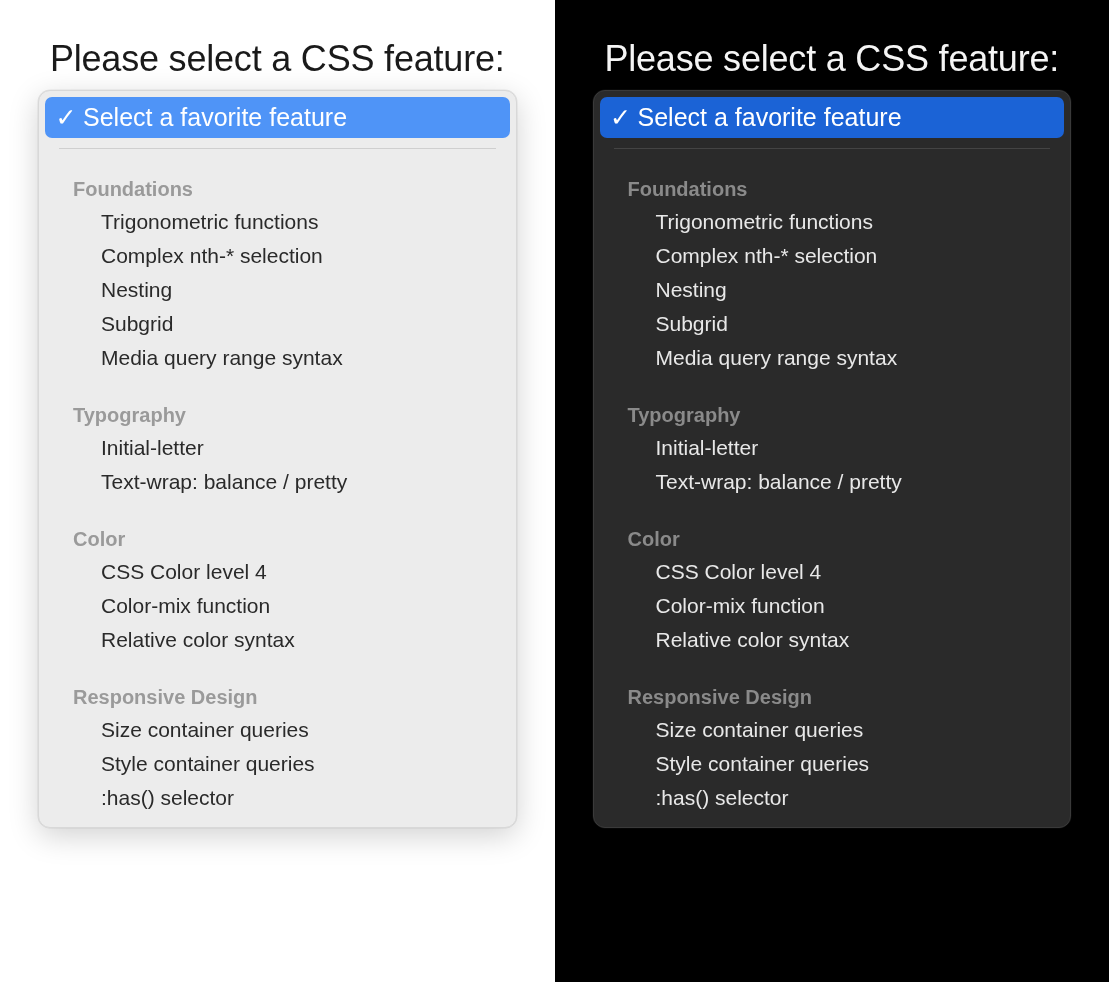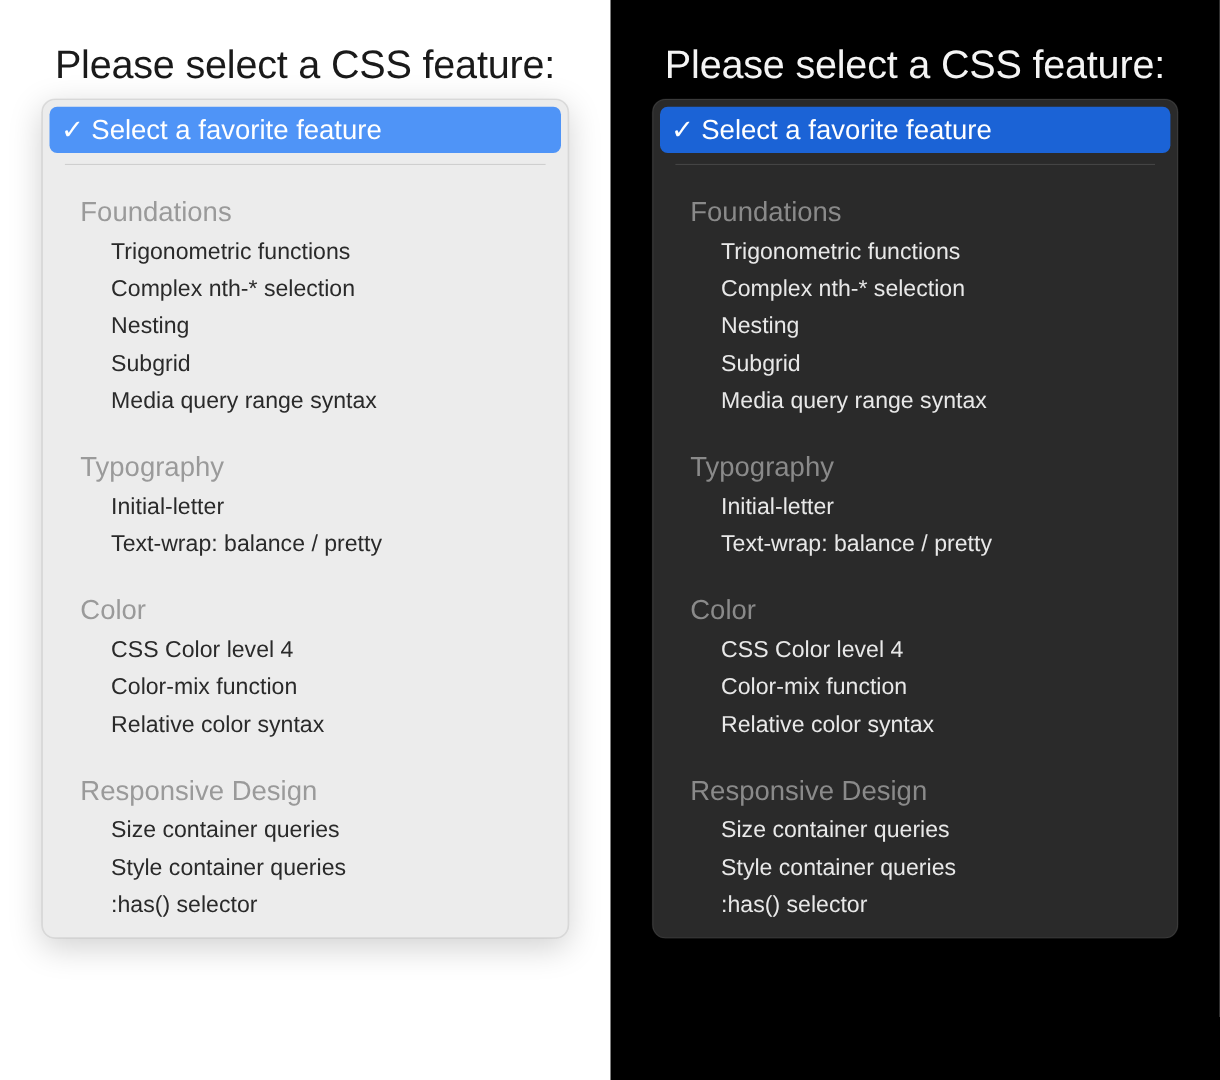--- a/index.html
+++ b/index.html
@@ -98,22 +98,22 @@
     
     .pane-light .divider {
       background: #cfcfcf;
     }
     
     .pane-dark .divider {
       background: #444444;
     }
     
     .group-header {
-      font-size: 25px;
-      font-weight: 400;
+      font-size: 20px;
+      font-weight: 700;
       padding: 8px 0 4px 28px;
       margin-top: 21px;
     }
     
     .pane-light .group-header {
       color: #9a9a9a;
     }
     
     .pane-dark .group-header {
       color: #8a8a8a;

